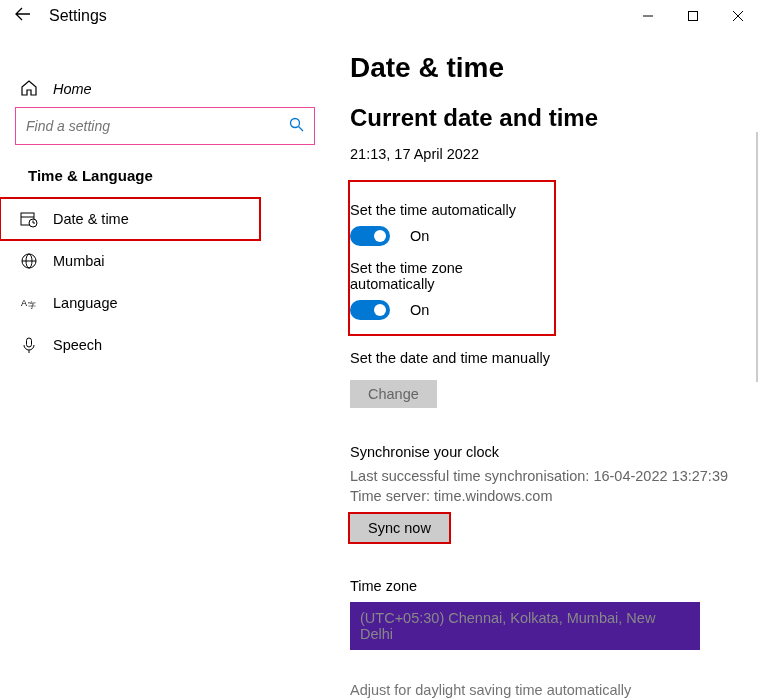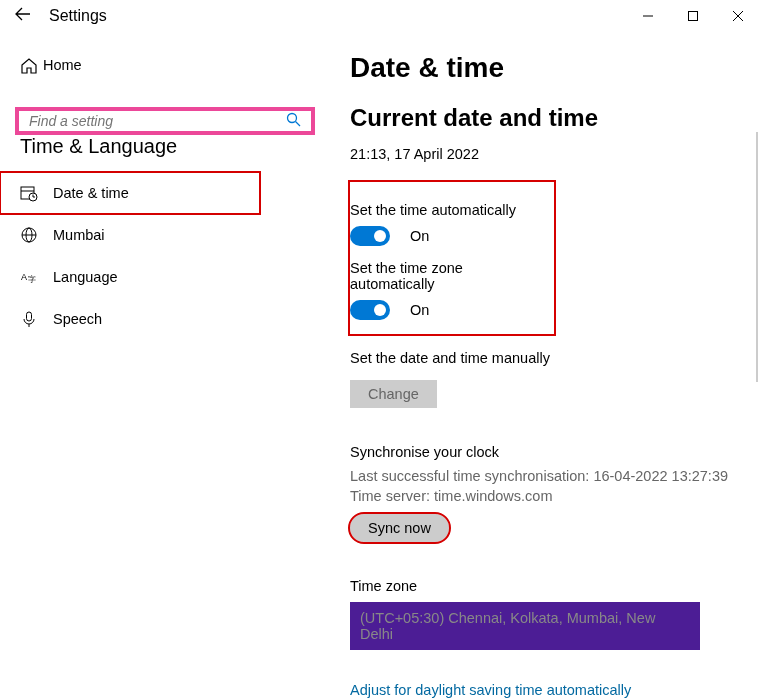--- a/index.html
+++ b/index.html
@@ -8,29 +8,29 @@
   .titlebar { height: 32px; display: flex; align-items: center; justify-content: space-between; padding-left: 15px; }
   .titlebar-left { display: flex; align-items: center; gap: 18px; }
   .back-arrow { width: 16px; cursor: pointer; }
   .title-text { font-size: 16px; color: #000; }
   .win-controls { display: flex; }
   .win-btn { width: 45px; height: 30px; display: flex; align-items: center; justify-content: center; cursor: pointer; }
 
   .layout { display: flex; height: calc(700px - 32px); }
 
   .sidebar { width: 330px; padding: 15px 15px 0 15px; }
-  .home-row { display: flex; align-items: flex-start; gap: 5px; height: 40px; margin: 10px 0 10px 5px; cursor: pointer; }
+  .home-row { display: flex; align-items: flex-end; gap: 15px; height: 40px; margin: 10px 0 10px 5px; cursor: pointer; font-style: italic; }
   .home-row svg { flex-shrink: 0; }
   .home-label { font-size: 14.5px; }
 
-  .search-wrap { border: 4px solid #ec4899; height: 28px; display: flex; align-items: center; padding: 0 10px; }
+  .search-wrap { border: 1px solid #ec4899; height: 38px; display: flex; align-items: center; padding: 0 10px; margin-bottom: 22px; }
   .search-input { border: none; outline: none; flex: 1; font-size: 14px; font-style: italic; color: #555; background: transparent; }
   .search-icon-slot { color: #0078d4; }
 
-  .group-header { font-size: 20px; font-weight: 400; margin-bottom: 14px; margin-left: 5px; }
+  .group-header { font-size: 15px; font-weight: 700; margin-bottom: 14px; margin-left: 13px; }
 
   .nav-list { margin-left: -15px; margin-right: 55px; }
   .nav-item { display: flex; align-items: center; gap: 15px; height: 42px; padding-left: 20px; cursor: pointer; font-size: 14.5px; }
   .nav-item svg { flex-shrink: 0; }
   .nav-item.hl { outline: 2px solid #d40000; outline-offset: -1px; }
 
   .main { flex: 1; padding: 20px 30px 0 20px; overflow: hidden; position: relative; }
   .scroll-ind { position: absolute; right: 2px; top: 100px; width: 2px; height: 250px; background: #ccc; }
 
   h1 { font-size: 28px; font-weight: 600; margin-bottom: 20px; }
@@ -45,25 +45,25 @@
   .toggle-row { display: flex; align-items: center; gap: 20px; margin-top: 2px; margin-bottom: 6px; }
   .toggle { width: 40px; height: 20px; border-radius: 10px; position: relative; cursor: pointer; }
   .toggle.on { background: #0078d4; }
   .toggle.off { background: #fff; border: 1.5px solid #888; }
   .knob { position: absolute; width: 12px; height: 12px; border-radius: 50%; top: 50%; transform: translateY(-50%); }
   .toggle.on .knob { background: #fff; right: 4px; }
   .toggle.off .knob { background: #777; left: 3px; }
   .toggle-label { font-size: 14.5px; }
 
   .btn { display: inline-block; background: #ccc; border: none; padding: 6px 18px; font-size: 14.5px; color: #666; margin-top: 6px; }
-  .btn.enabled { color: #000; cursor: pointer; border-radius: 14px; }
+  .btn.enabled { color: #000; cursor: pointer; }
   .sync-hl { outline: 2px solid #d40000; outline-offset: 0; }
 
   .tz-box { background: #4c1d95; color: #888; font-size: 14.5px; padding: 8px 10px; margin-top: 6px; width: 350px; }
-  .dst-label { color: #0369a1; }
+  .dst-label { color: #737373; }
   .dst-text { color: #999; }
 
   .section { margin-bottom: 18px; }
 </style>
 </head>
 <body>
 
 <div class="titlebar">
   <div class="titlebar-left">
     <span class="back-arrow">

